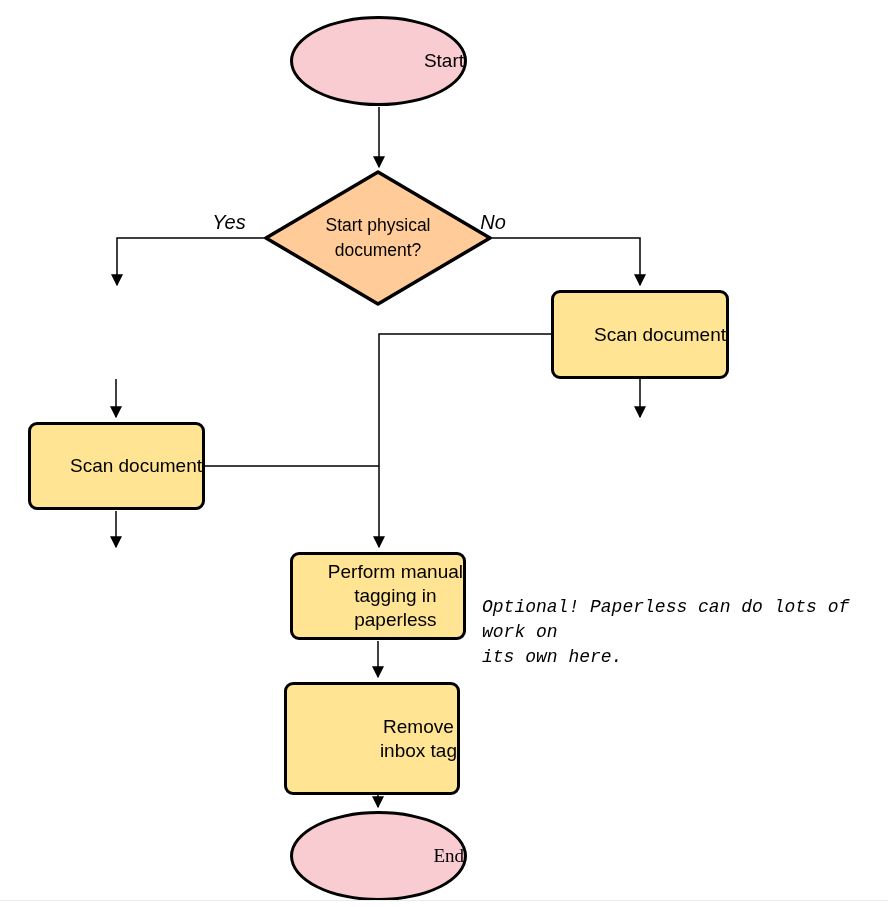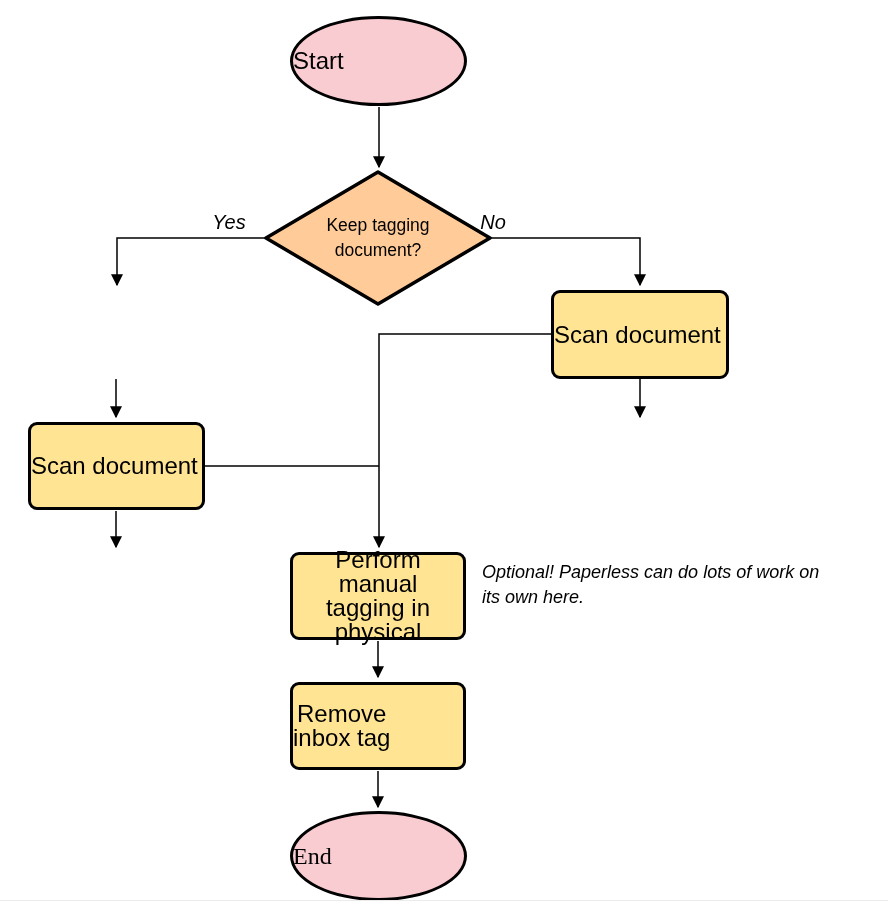--- a/index.html
+++ b/index.html
@@ -17,23 +17,23 @@
   }
   svg.connectors {
     position: absolute;
     left: 0; top: 0;
     width: 888px; height: 907px;
   }
   .node {
     position: absolute;
     display: flex;
     align-items: center;
-    justify-content: flex-start;
+    justify-content: flex-end;
     text-align: center;
-    font-size: 24px;
+    font-size: 19px;
     line-height: 24px;
     white-space: pre-line;
   }
   .process {
     background: var(--process-fill, #ffe494);
     border: 3px solid var(--stroke, #000);
     border-radius: 9px;
   }
   .terminal {
     background: var(--terminal-fill, #f8ccd1);
@@ -93,47 +93,47 @@
       <path d="M205,466 L379,466"></path>
       <path d="M551,334 L379,334 L379,547" marker-end="url(#arrow)"></path>
       <path d="M378,641 L378,677" marker-end="url(#arrow)"></path>
       <path d="M378,771 L378,807" marker-end="url(#arrow)"></path>
     </g>
   </svg>
 
   <svg class="diamond-svg" style="left:260px; top:168px;" width="236" height="140" xmlns="http://www.w3.org/2000/svg">
     <polygon points="118,4 230,70 118,136 6,70" fill="var(--decision-fill, #ffcc99)" stroke="var(--stroke, #000)" stroke-width="3.5" stroke-linejoin="round"></polygon>
   </svg>
-  <div class="diamond-label" style="left:278px; top:210px; width:200px; height:56px;">Keep tagging
+  <div class="diamond-label" style="left:278px; top:210px; width:200px; height:56px;">Start physical
 document?</div>
 
   <div class="node terminal" style="left:290px; top:16px; width:177px; height:90px;">
     <span>Start</span>
   </div>
   <div class="node terminal" style="left:290px; top:811px; width:177px; height:90px;font-family:Liberation Serif, serif;">
     <span>End</span>
   </div>
 
   <div class="node process" style="left:28px; top:422px; width:177px; height:88px;">
     <span>Scan document</span>
   </div>
   <div class="node process" style="left:551px; top:290px; width:178px; height:89px;">
     <span>Scan document</span>
   </div>
   <div class="node process" style="left:290px; top:552px; width:176px; height:88px;">
     <span>Perform manual
 tagging in
-physical</span>
+paperless</span>
   </div>
-  <div class="node process" style="left:290px; top:682px; width:176px; height:88px;">
+  <div class="node process" style="left:284px; top:682px; width:176px; height:113px;">
     <span>Remove
 inbox tag</span>
   </div>
 
   <div class="edge-label" style="left:204px; top:211px; width:50px;">Yes</div>
   <div class="edge-label" style="left:468px; top:211px; width:50px;">No</div>
 
-  <div class="annotation" style="left:482px; top:560px; width:402px;">Optional! Paperless can do lots of work on
+  <div class="annotation" style="left:482px; top:595px; width:402px;font-family:Liberation Mono, monospace;">Optional! Paperless can do lots of work on
 its own here.</div>
 
   <div class="bottom-divider"></div>
 
 </div>
 
 </body></html>

